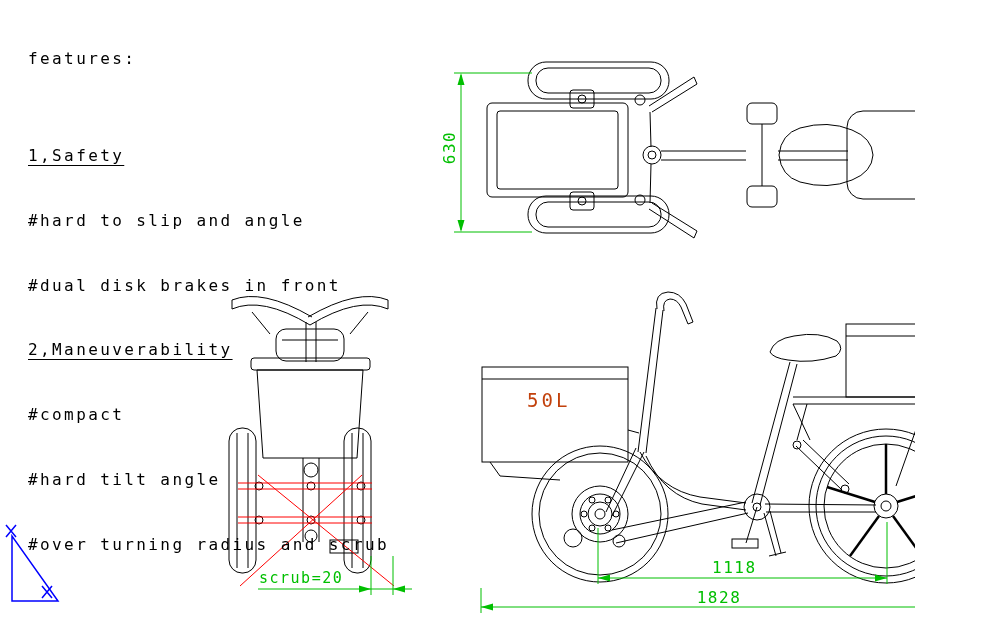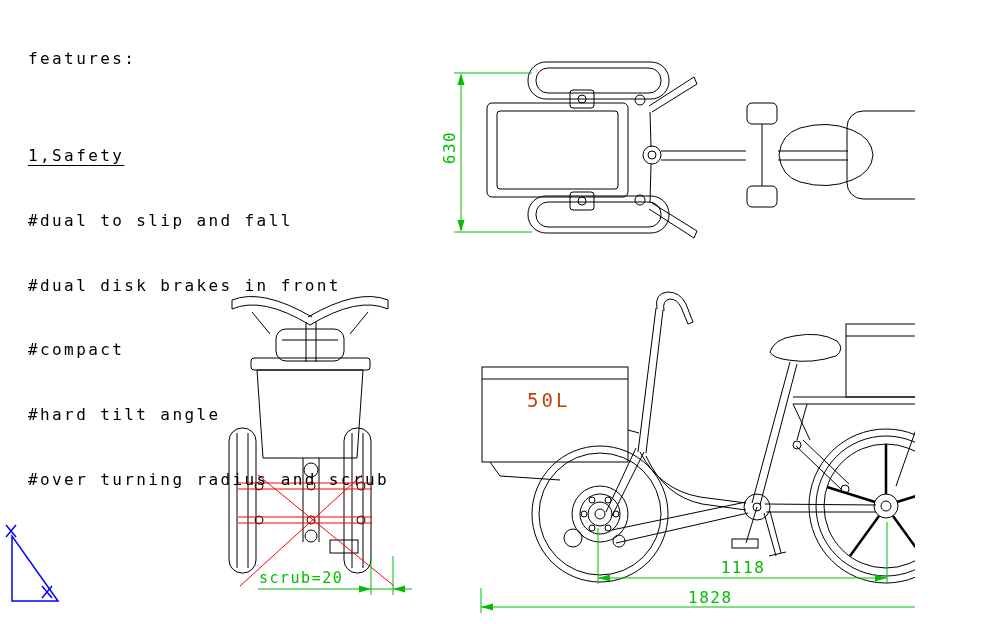--- a/index.html
+++ b/index.html
@@ -20,22 +20,22 @@
   .features { position:absolute; left:28px; top:5px; color:#000000; font-size:16px;
               letter-spacing:2.4px; line-height:21.6px; white-space:pre; }
   .fline { height:21.6px; }
   .fline.u { text-decoration:underline; text-underline-offset:4px; }
   .fline.gap { margin-top:32px; }
 
   
   .dim { position:absolute; color:#00bf00; font-size:16px; letter-spacing:1.5px; white-space:nowrap; }
   .dim-630  { left:424px; top:138px; width:50px; text-align:center; transform:rotate(-90deg); }
   .dim-scrub{ left:259px; top:569px; font-size:15px; }
-  .dim-1118 { left:712px; top:558px; width:62px; text-align:center; }
-  .dim-1828 { left:688px; top:588px; width:62px; }
+  .dim-1118 { left:712px; top:558px; width:62px; }
+  .dim-1828 { left:688px; top:588px; width:62px; text-align:center; }
   .dim-20   { left:928px; top:420px; transform:rotate(-40deg); }
   .label-50l{ position:absolute; left:527px; top:389px; color:#c2410c; font-size:19px; letter-spacing:3px; }
 </style>
 </head>
 <body>
 
 <div class="canvas">
 
   <svg class="art" width="996" height="624" viewBox="0 0 996 624">
 
@@ -251,22 +251,23 @@
     <g class="blu">
       <path d="M12 536 L12 601 L58 601 Z"></path>
       <path d="M6 525 L16 537 M16 525 L6 537"></path>
       <path d="M42 586 L52 598 M52 586 L42 598"></path>
     </g>
   </svg>
 
   <div class="features">
     <div class="fline">features:</div>
     <div class="fline u gap">1,Safety</div>
-    <div class="fline">#dual to slip and fall</div>
+    <div class="fline">#hard to slip and angle</div>
     <div class="fline">#dual disk brakes in front</div>
+    <div class="fline u">2,Maneuverability</div>
     <div class="fline">#compact</div>
     <div class="fline">#hard tilt angle</div>
     <div class="fline">#over turning radius and scrub</div>
     
     
   </div>
 
   <div class="dim dim-630">630</div>
   <div class="dim dim-scrub">scrub=20</div>
   <div class="label-50l">50L</div>

